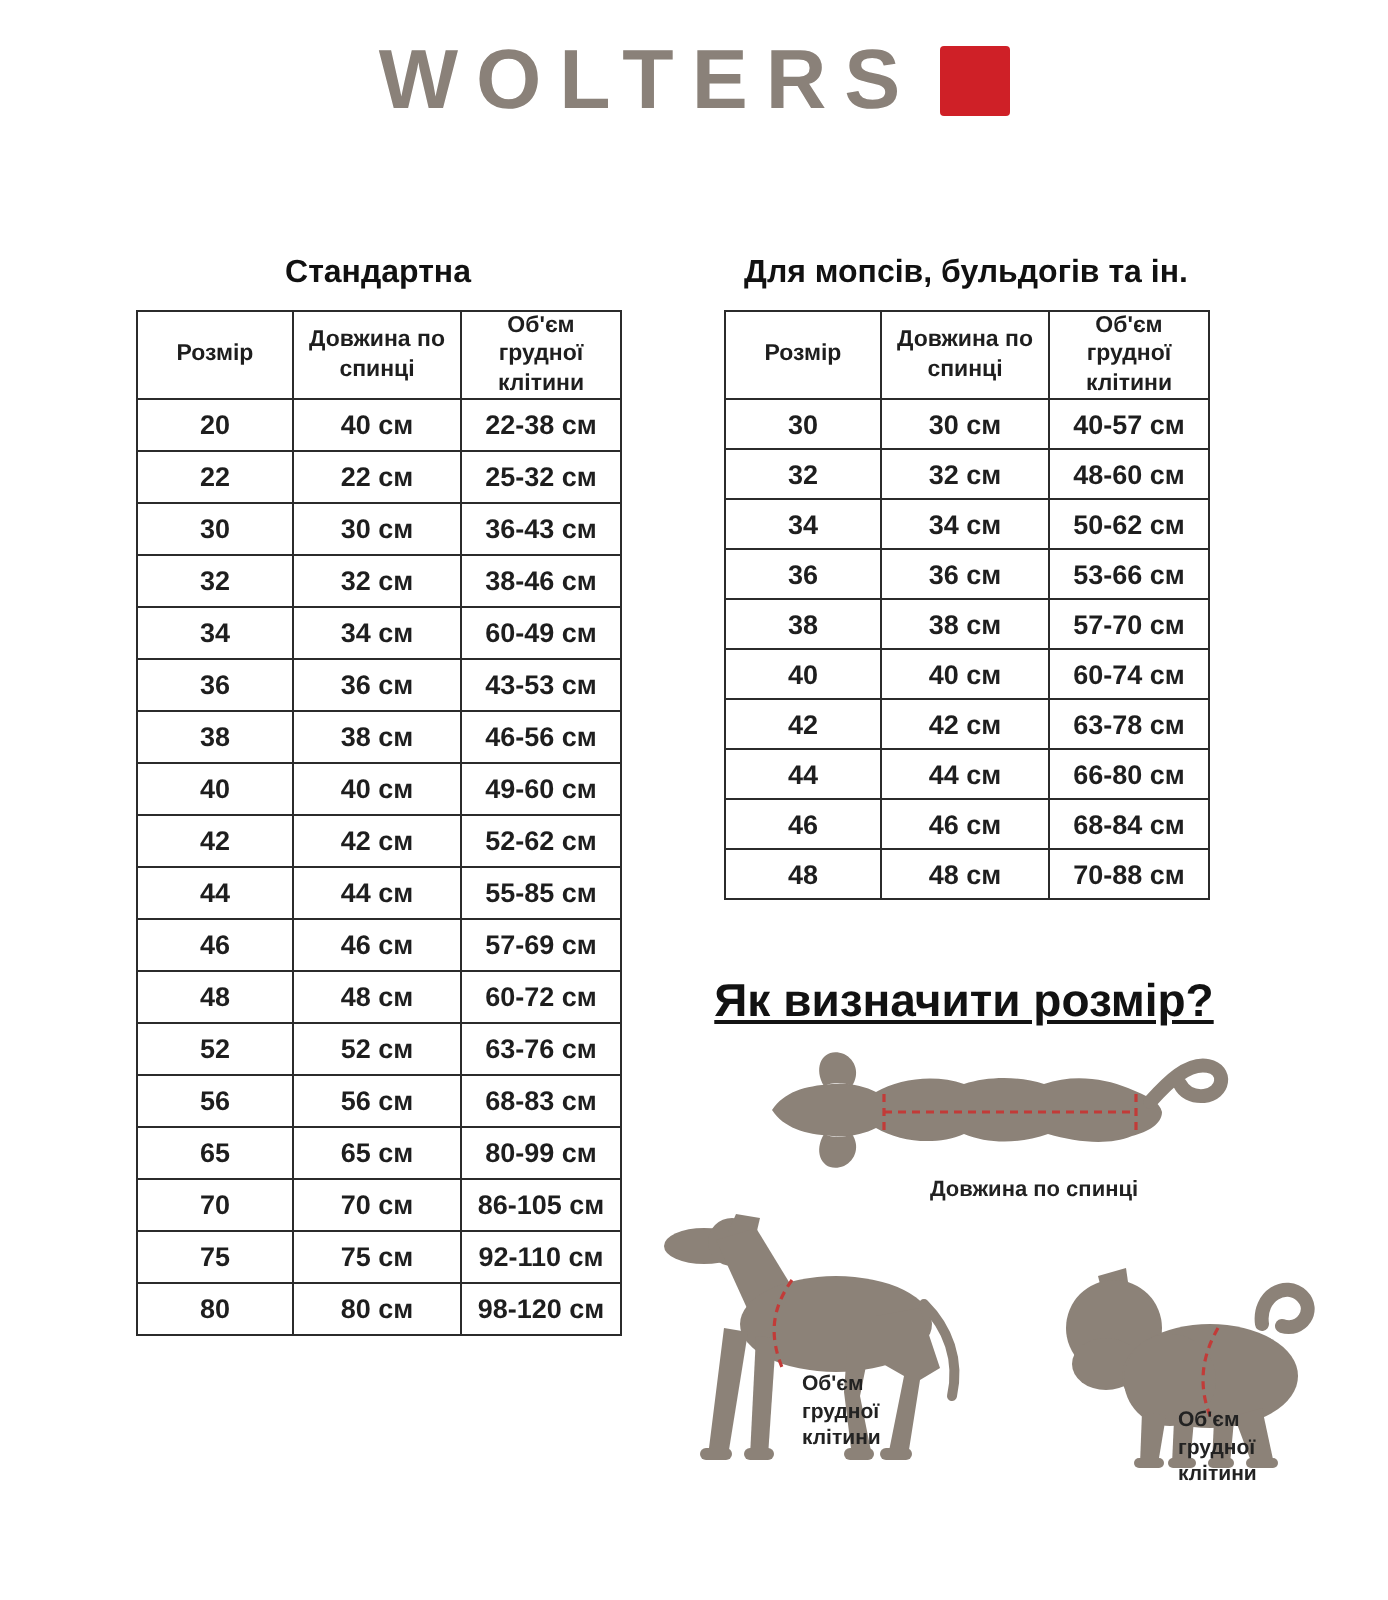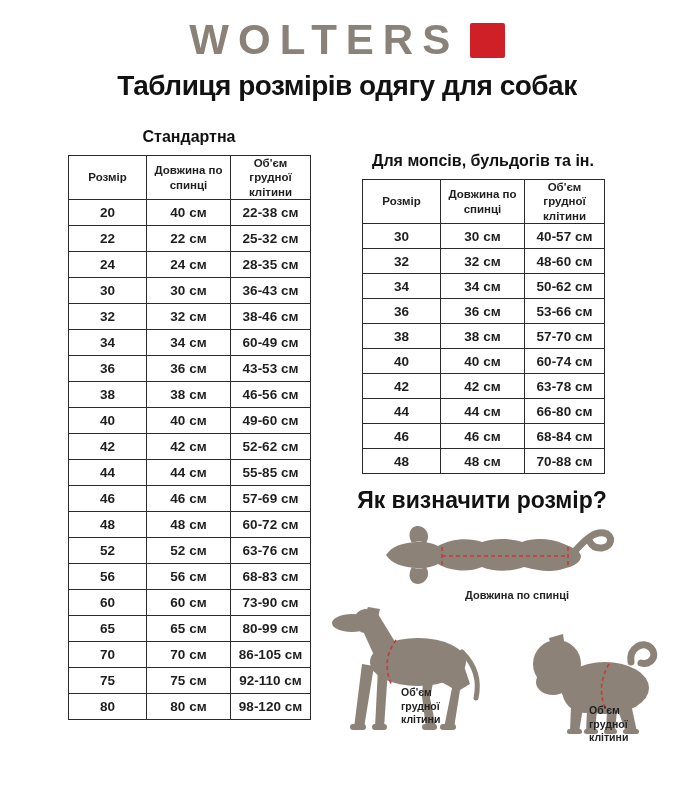--- a/index.html
+++ b/index.html
@@ -17,33 +17,33 @@
   
   .logo-row{position:absolute;left:0;top:16px;width:100%;text-align:center;white-space:nowrap;}
   .logo-text{font-size:42px;font-weight:bold;letter-spacing:9px;color:var(--logo);vertical-align:middle;}
   .logo-square{display:inline-block;width:35px;height:35px;background:var(--accent);border-radius:2px;margin-left:6px;vertical-align:middle;}
   .page-title{position:absolute;left:0;top:70px;width:100%;margin:0;text-align:center;
     font-size:28px;font-weight:bold;color:#121212;letter-spacing:-0.5px;}
 
   
   .col{position:absolute;width:242px;}
   .left-col{left:68px;top:128px;}
-  .right-col{left:362px;top:128px;margin-top:24px;}
+  .right-col{left:362px;top:128px;}
   .table-title{margin:0 0 7px;height:20px;text-align:center;font-size:16px;font-weight:bold;color:#111;white-space:nowrap;}
   table.size-table{border-collapse:collapse;width:242px;table-layout:fixed;}
   table.size-table th,table.size-table td{border:1px solid var(--border);text-align:center;vertical-align:middle;
     font-weight:bold;color:var(--ink);padding:0 2px;}
   table.size-table th{height:40px;font-size:11.5px;line-height:1.25;}
   table.size-table col.c1{width:78px;} table.size-table col.c2{width:84px;} table.size-table col.c3{width:80px;}
   .left-col td{height:25px;font-size:13.5px;}
   .right-col td{height:24px;font-size:13.5px;}
 
   
   .guide-title{position:absolute;left:330px;top:487px;width:304px;margin:0;text-align:center;
-    font-size:23px;font-weight:bold;color:#121212;}
+    font-size:23px;font-weight:bold;color:#121212;text-decoration:underline;}
   .svg-abs{position:absolute;}
   .topview-svg{left:378px;top:515px;}
   .dane-svg{left:330px;top:606px;}
   .bulldog-svg{left:527px;top:630px;}
   .measure-label{position:absolute;font-weight:bold;color:#222;}
   .back-label{left:428px;top:589px;width:178px;text-align:center;font-size:11px;}
   .chest-label{white-space:pre-line;font-size:10.5px;line-height:1.3;}
   .chest-left{left:401px;top:686px;}
   .chest-right{left:589px;top:704px;}
 
@@ -54,21 +54,20 @@
 </head>
 <body>
 
 <div class="page">
 
   <header class="logo-row">
     <span class="logo-text">WOLTERS</span>
     <span class="logo-square"></span>
   </header>
 
-  <h1 class="page-title">Таблиця розмірів одягу для собак</h1>
 
   <section class="col left-col">
     <h2 class="table-title">Стандартна</h2>
     <table class="size-table">
       <colgroup>
           <col class="c1">
           <col class="c2">
           <col class="c3">
         </colgroup>
     <thead>
@@ -83,25 +82,20 @@
             <td>20</td>
             <td>40 см</td>
             <td>22-38 см</td>
           </tr>
           <tr>
             <td>22</td>
             <td>22 см</td>
             <td>25-32 см</td>
           </tr>
           <tr>
-            <td>24</td>
-            <td>24 см</td>
-            <td>28-35 см</td>
-          </tr>
-          <tr>
             <td>30</td>
             <td>30 см</td>
             <td>36-43 см</td>
           </tr>
           <tr>
             <td>32</td>
             <td>32 см</td>
             <td>38-46 см</td>
           </tr>
           <tr>
@@ -146,25 +140,20 @@
           </tr>
           <tr>
             <td>52</td>
             <td>52 см</td>
             <td>63-76 см</td>
           </tr>
           <tr>
             <td>56</td>
             <td>56 см</td>
             <td>68-83 см</td>
-          </tr>
-          <tr>
-            <td>60</td>
-            <td>60 см</td>
-            <td>73-90 см</td>
           </tr>
           <tr>
             <td>65</td>
             <td>65 см</td>
             <td>80-99 см</td>
           </tr>
           <tr>
             <td>70</td>
             <td>70 см</td>
             <td>86-105 см</td>

